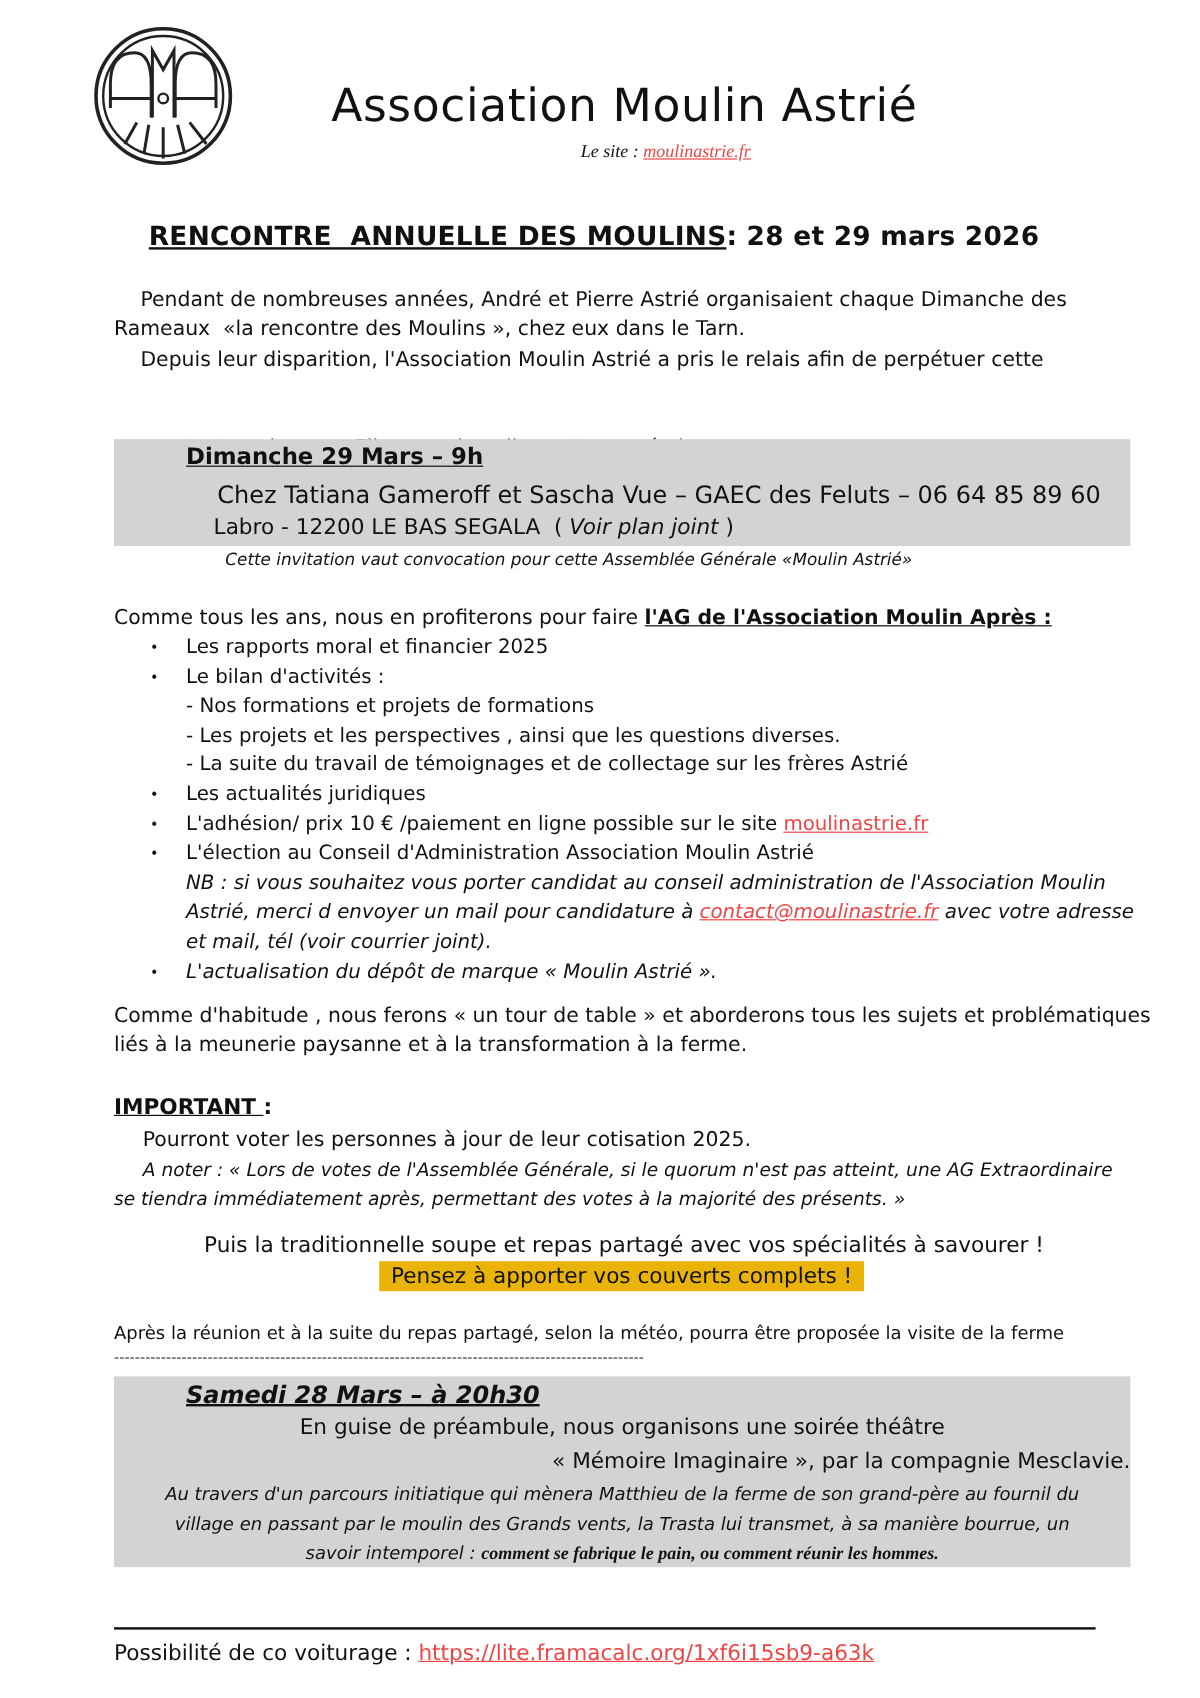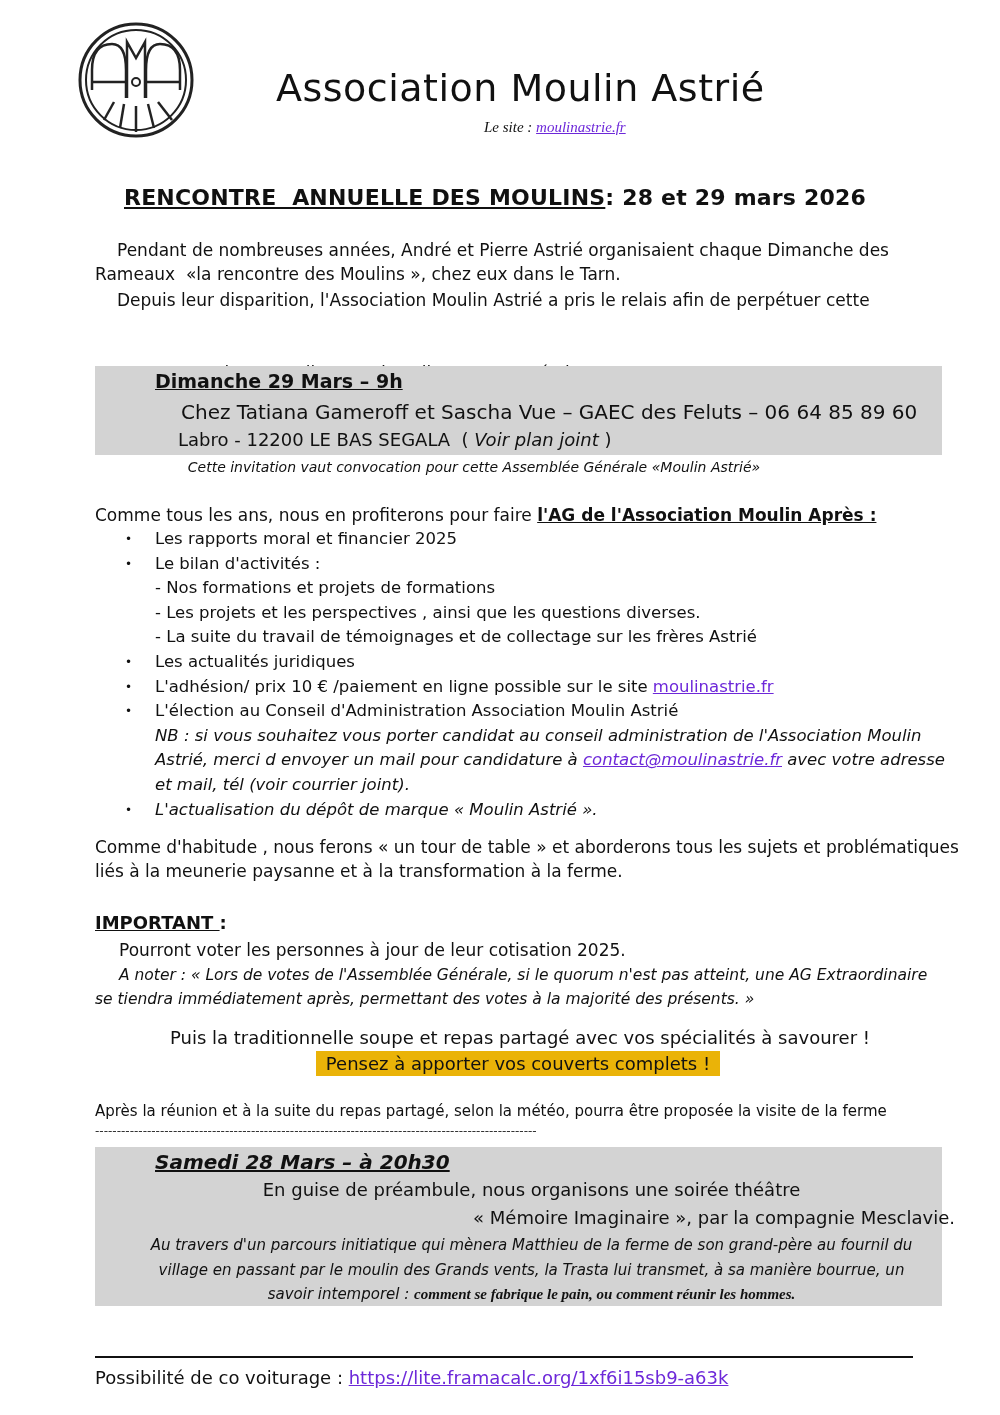--- a/index.html
+++ b/index.html
@@ -2,41 +2,41 @@
 <html><head>
 <meta charset="utf-8">
 <style>
   html, body { margin: 0; padding: 0; background: #ffffff; }
   body { width: 1000px; height: 1415px; position: relative; overflow: hidden;
          font-family: "DejaVu Sans", sans-serif; color: #111; }
   .abs { position: absolute; }
   .logo { left: 76px; top: 20px; width: 120px; height: 120px; }
   .title { left: 276px; top: 66px; width: 520px; font-size: 38px; letter-spacing: 0.5px; white-space: nowrap; }
   .site { left: 484px; top: 119px; font-family: "Liberation Serif", serif; font-style: italic; font-size: 15px; }
-  a.link { color: #6d28d9; text-decoration: underline; }
+  a.link { color: #ef4444; text-decoration: underline; }
   .heading { left: 124px; top: 185px; font-size: 22px; font-weight: bold; white-space: nowrap; letter-spacing: 0.2px; }
   .heading .u { text-decoration: underline; }
   .p { font-size: 17px; white-space: nowrap; line-height: 24px; }
   .graybox { background: #d3d3d3; }
   .box1 { left: 95px; top: 366px; width: 847px; height: 89px; }
   .box2 { left: 95px; top: 1147px; width: 847px; height: 159px; }
   .b1-date { left: 155px; top: 370px; font-size: 19px; font-weight: bold; text-decoration: underline; }
   .b1-l2 { left: 181px; top: 400px; font-size: 20px; white-space: nowrap; }
   .b1-l3 { left: 178px; top: 429px; font-size: 18px; white-space: nowrap; }
   .b1-note { left: 0; width: 888px; text-align: center; top: 459px; font-size: 14px; font-style: italic; padding-left: 60px; box-sizing: border-box; }
   ul.list { margin: 0; padding: 0; list-style: none; }
   ul.list li { position: relative; padding-left: 60px; font-size: 16.5px; line-height: 24.6px; white-space: nowrap; }
   ul.list li .bullet { position: absolute; left: 30px; top: 0; font-size: 12px; }
   .indent { padding-left: 60px; font-size: 16.5px; line-height: 24.6px; white-space: nowrap; }
   .it { font-style: italic; }
   .bold-u { font-weight: bold; text-decoration: underline; }
   .center { text-align: center; }
   .hl { background: #eab308; padding: 2px 10px; }
   .dashes { left: 95px; top: 1124px; font-size: 12px; letter-spacing: 0px; color: #333; white-space: nowrap; }
-  .b2 { left: 95px; width: 847px; text-align: center; white-space: nowrap; margin-left: 13px; }
+  .b2 { left: 95px; width: 847px; text-align: center; white-space: nowrap; }
   .rule { left: 95px; top: 1356px; width: 818px; height: 2px; background: #111; }
   .serif-bold-it { font-family: "Liberation Serif", serif; font-weight: bold; font-style: italic; }
 </style>
 </head>
 <body>
 
 <div class="abs logo">
   <svg width="120" height="120" viewBox="0 0 120 120">
     <circle cx="60" cy="60" r="56" fill="none" stroke="#222" stroke-width="3"></circle>
     <circle cx="60" cy="60" r="50" fill="none" stroke="#222" stroke-width="2"></circle>

